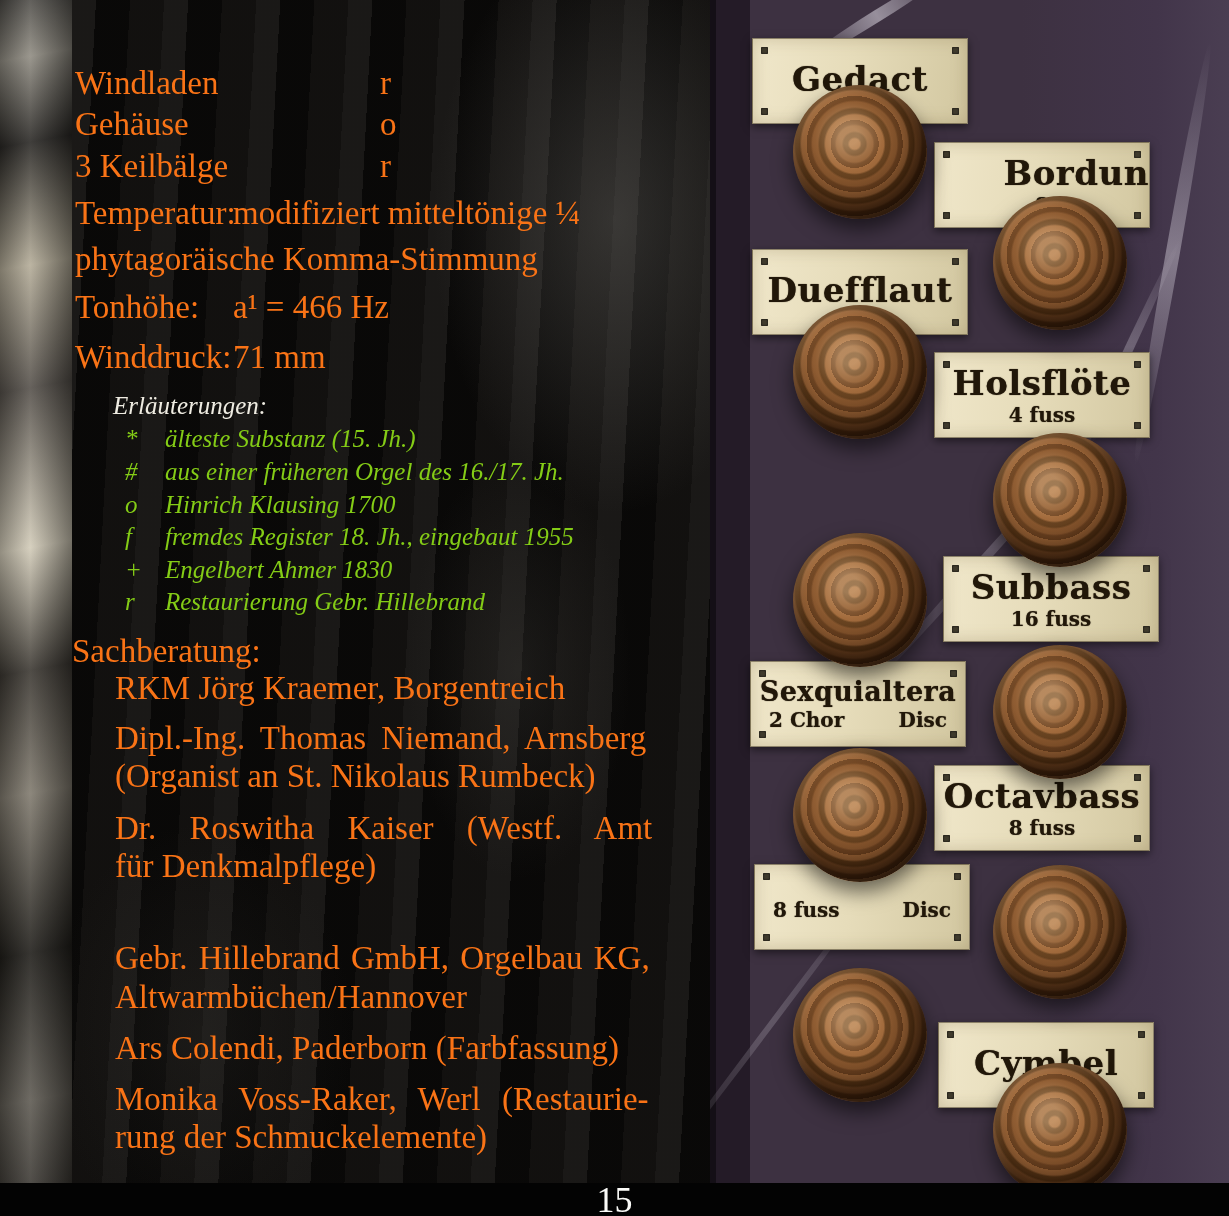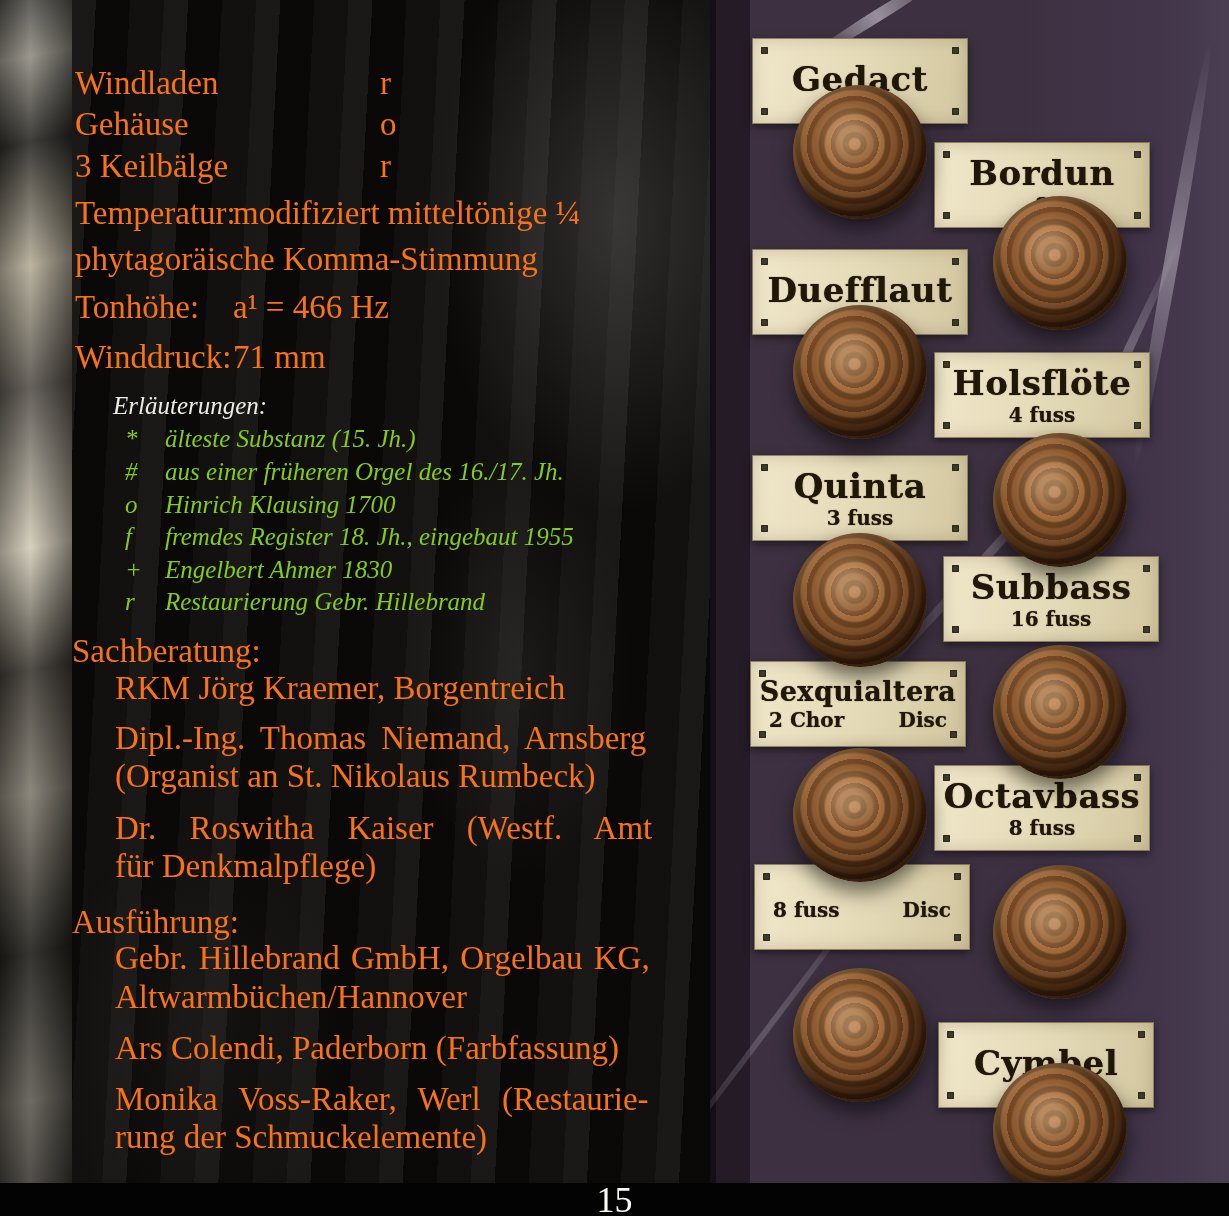--- a/index.html
+++ b/index.html
@@ -56,21 +56,21 @@
          letter-spacing:.5px;text-shadow:0 0 1px rgba(30,20,5,.85);}
   .long .pname{font-size:27px;}
   .psub{width:100%;display:flex;justify-content:center;margin-top:5px;box-sizing:border-box;
         font-family:"DejaVu Serif",serif;font-weight:bold;font-size:20px;line-height:1;
         text-shadow:0 0 1px rgba(30,20,5,.7);}
   .two-part .psub{justify-content:space-between;padding:0 18px;}
   .screw{position:absolute;width:7px;height:7px;background:#3f3a2c;border-radius:1px;
          box-shadow:inset 0 0 2px #000;}
   .tl{left:8px;top:8px;} .tr{right:8px;top:8px;} .bl{left:8px;bottom:8px;} .br{right:8px;bottom:8px;}
 
-  .p0{left:42px;top:38px;}  .p1{left:224px;top:142px;}
+  .p0{left:42px;top:38px;}  .p1{left:224px;top:142px;align-items:flex-end;}
   .p2{left:42px;top:249px;} .p3{left:224px;top:352px;}
   .p4{left:42px;top:455px;} .p5{left:233px;top:556px;}
   .p6{left:40px;top:661px;} .p7{left:224px;top:765px;}
   .p8{left:44px;top:864px;} .p9{left:228px;top:1022px;}
 
   
   .knob{position:absolute;width:134px;height:134px;border-radius:50%;z-index:3;
     background:
       radial-gradient(circle at 42% 38%, rgba(255,215,170,.45) 0 8%, rgba(255,200,150,.15) 30%, rgba(20,5,0,.35) 68%, rgba(0,0,0,.62) 100%),
       repeating-radial-gradient(circle at 46% 44%, #935c2e 0 5px, #53300f 7px 11px, #7d4b22 13px 18px, #5e3514 20px 24px);
@@ -111,21 +111,20 @@
   <div class="leg-item" style="top:556px"><span class="leg-sym">+</span><span>Engelbert Ahmer 1830</span></div>
   <div class="leg-item" style="top:588px"><span class="leg-sym">r</span><span>Restaurierung Gebr. Hillebrand</span></div>
 
   <div class="line header" style="top:632px">Sachberatung:</div>
   <div class="line ind" style="top:669px">RKM Jörg Kraemer, Borgentreich</div>
   <div class="line ind js1" style="top:719px">Dipl.-Ing. Thomas Niemand, Arnsberg</div>
   <div class="line ind" style="top:757px">(Organist an St. Nikolaus Rumbeck)</div>
   <div class="line ind js2" style="top:809px">Dr. Roswitha Kaiser (Westf. Amt</div>
   <div class="line ind" style="top:847px">für Denkmalpflege)</div>
 
-  <div class="line header" style="top:903px">Ausführung:</div>
   <div class="line ind js4" style="top:939px">Gebr. Hillebrand GmbH, Orgelbau KG,</div>
   <div class="line ind" style="top:978px">Altwarmbüchen/Hannover</div>
   <div class="line ind" style="top:1029px">Ars Colendi, Paderborn (Farbfassung)</div>
   <div class="line ind js3" style="top:1080px">Monika Voss-Raker, Werl (Restaurie-</div>
   <div class="line ind" style="top:1118px">rung der Schmuckelemente)</div>
 
   <div class="right-panel">
     <div class="streak st1"></div>
     <div class="streak st2"></div>
     <div class="streak st3"></div>
@@ -166,31 +165,20 @@
         </div>
       </div>
     <div class="plaque p3">
         <i class="screw tl"></i>
         <i class="screw tr"></i>
         <i class="screw bl"></i>
         <i class="screw br"></i>
         <div class="pname">Holsflöte</div>
         <div class="psub">
           <span>4 fuss</span>
-          <span></span>
-        </div>
-      </div>
-    <div class="plaque p4">
-        <i class="screw tl"></i>
-        <i class="screw tr"></i>
-        <i class="screw bl"></i>
-        <i class="screw br"></i>
-        <div class="pname">Quinta</div>
-        <div class="psub">
-          <span>3 fuss</span>
           <span></span>
         </div>
       </div>
     <div class="plaque p5">
         <i class="screw tl"></i>
         <i class="screw tr"></i>
         <i class="screw bl"></i>
         <i class="screw br"></i>
         <div class="pname">Subbass</div>
         <div class="psub">

